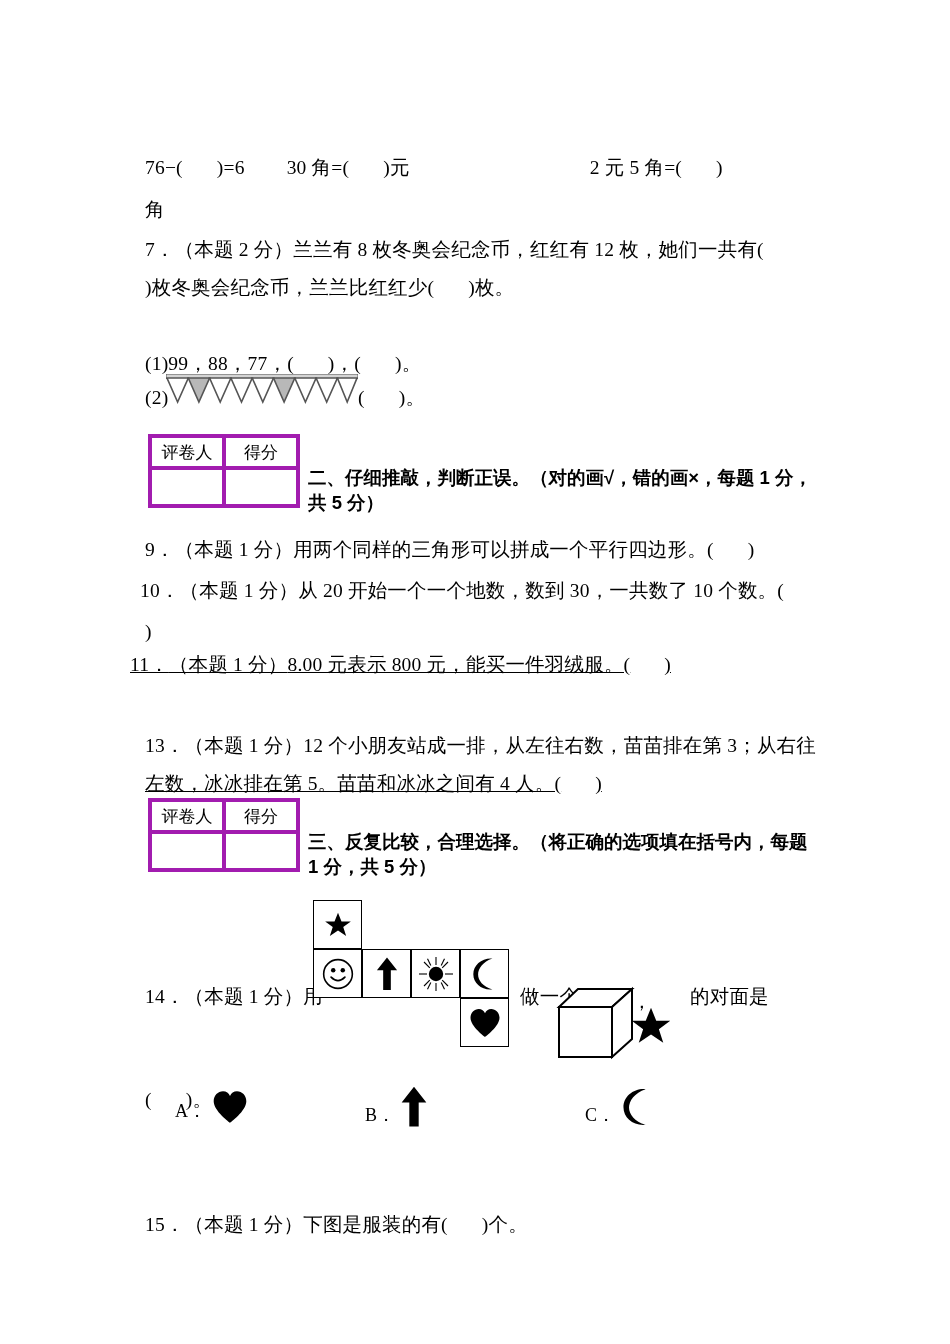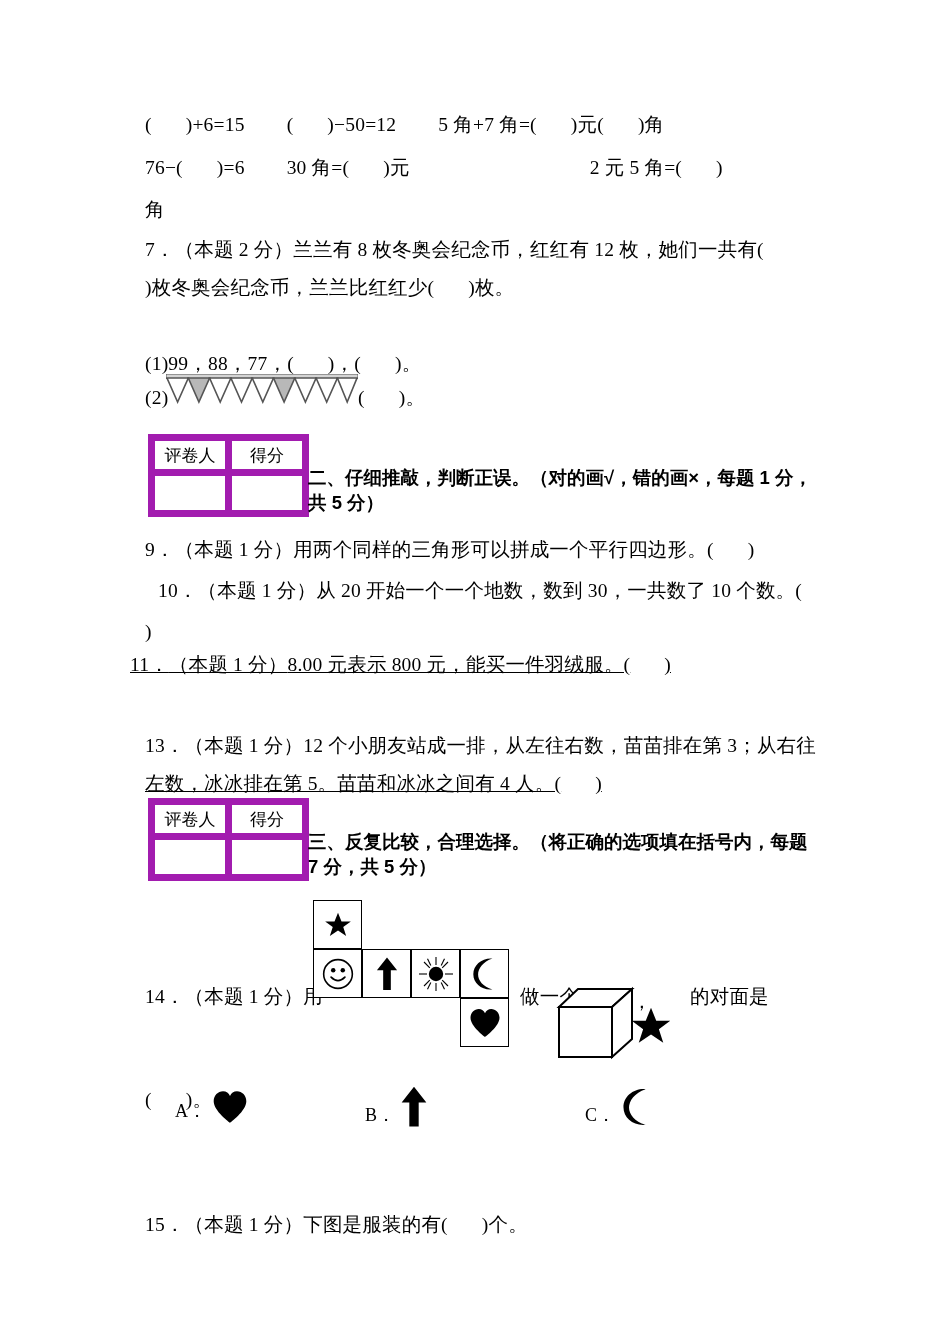--- a/index.html
+++ b/index.html
@@ -32,21 +32,21 @@
   .gap-m { display: inline-block; width: 42px; }
   .gap-xxl { display: inline-block; width: 180px; }
 
   
   .score-table {
     position: absolute;
     border-collapse: collapse;
     border: 2.5px solid #000;
   }
   .score-table td {
-    border: 7px solid #a21caf;
+    border: 4px solid #a21caf;
     width: 70px;
     height: 28px;
     text-align: center;
     vertical-align: middle;
     font-size: 17px;
     font-family: "Liberation Serif", "DejaVu Serif", serif;
     padding: 0;
   }
   .score-table td.empty { height: 34px; }
 
@@ -82,23 +82,20 @@
     align-items: flex-end;
     gap: 6px;
   }
   .opt-label { font-size: 18px; line-height: 1; padding-bottom: 4px; }
 </style>
 </head>
 <body>
 
 <div class="page">
 
-  <div class="line" style="left:145px; top:115px;">
-    <span>(</span><span class="gap-s"></span><span>)+6=15</span><span class="gap-m"></span><span>(</span><span class="gap-s"></span><span>)−50=12</span><span class="gap-m"></span><span>5 角+7 角=(</span><span class="gap-s"></span><span>)元(</span><span class="gap-s"></span><span>)角</span>
-  </div>
 
   <div class="line" style="left:145px; top:158px;">
     <span>76−(</span><span class="gap-s"></span><span>)=6</span><span class="gap-m"></span><span>30 角=(</span><span class="gap-s"></span><span>)元</span><span class="gap-xxl"></span><span>2 元 5 角=(</span><span class="gap-s"></span><span>)</span>
   </div>
 
   <div class="line" style="left:145px; top:200px;">角</div>
 
   <div class="line" style="left:145px; top:240px;">
     <span>7．</span><span>（本题 2 分）</span><span>兰兰有 8 枚冬奥会纪念币，红红有 12 枚，她们一共有(</span>
   </div>
@@ -145,21 +142,21 @@
     </tr>
   </tbody>
     </table>
 
   <div class="section-title" style="left:308px; top:466px; width:505px;">二、仔细推敲，判断正误。（对的画√，错的画×，每题 1 分，共 5 分）</div>
 
   <div class="line" style="left:145px; top:540px;text-align:right;">
     <span>9．</span><span>（本题 1 分）</span><span>用两个同样的三角形可以拼成一个平行四边形。(</span><span class="gap-s"></span><span>)</span>
   </div>
 
-  <div class="line" style="left:158px; top:581px;">
+  <div class="line" style="left:140px; top:581px;">
     <span>10．</span><span>（本题 1 分）</span><span>从 20 开始一个一个地数，数到 30，一共数了 10 个数。(</span>
   </div>
   <div class="line" style="left:145px; top:622px;">)</div>
 
   <div class="line" style="left:130px; top:655px;text-decoration:underline;">
     <span>11．</span><span>（本题 1 分）</span><span>8.00 元表示 800 元，能买一件羽绒服。(</span><span class="gap-s"></span><span>)</span>
   </div>
 
 
   <div class="line" style="left:145px; top:736px;">
@@ -175,21 +172,21 @@
       <td>评卷人</td>
       <td>得分</td>
     </tr>
     <tr>
       <td class="empty"></td>
       <td class="empty"></td>
     </tr>
   </tbody>
     </table>
 
-  <div class="section-title" style="left:308px; top:830px; width:505px;">三、反复比较，合理选择。（将正确的选项填在括号内，每题 7 分，共 5 分）</div>
+  <div class="section-title" style="left:308px; top:830px; width:505px;">三、反复比较，合理选择。（将正确的选项填在括号内，每题 1 分，共 5 分）</div>
 
   <div class="line" style="left:145px; top:987px;">
     <span>14．</span><span>（本题 1 分）</span><span>用</span>
   </div>
 
   <div class="net" style="left:313px; top:900px; width:205px; height:160px;">
 
     <div class="net-cell" style="left:0px; top:0px; width:49px; height:49px;">
       <svg class="glyph" width="28" height="28" viewBox="0 0 24 24">
         <polygon points="12,1.5 15,9 23,9 16.5,13.8 19,21.5 12,16.8 5,21.5 7.5,13.8 1,9 9,9" fill="#000"></polygon>

